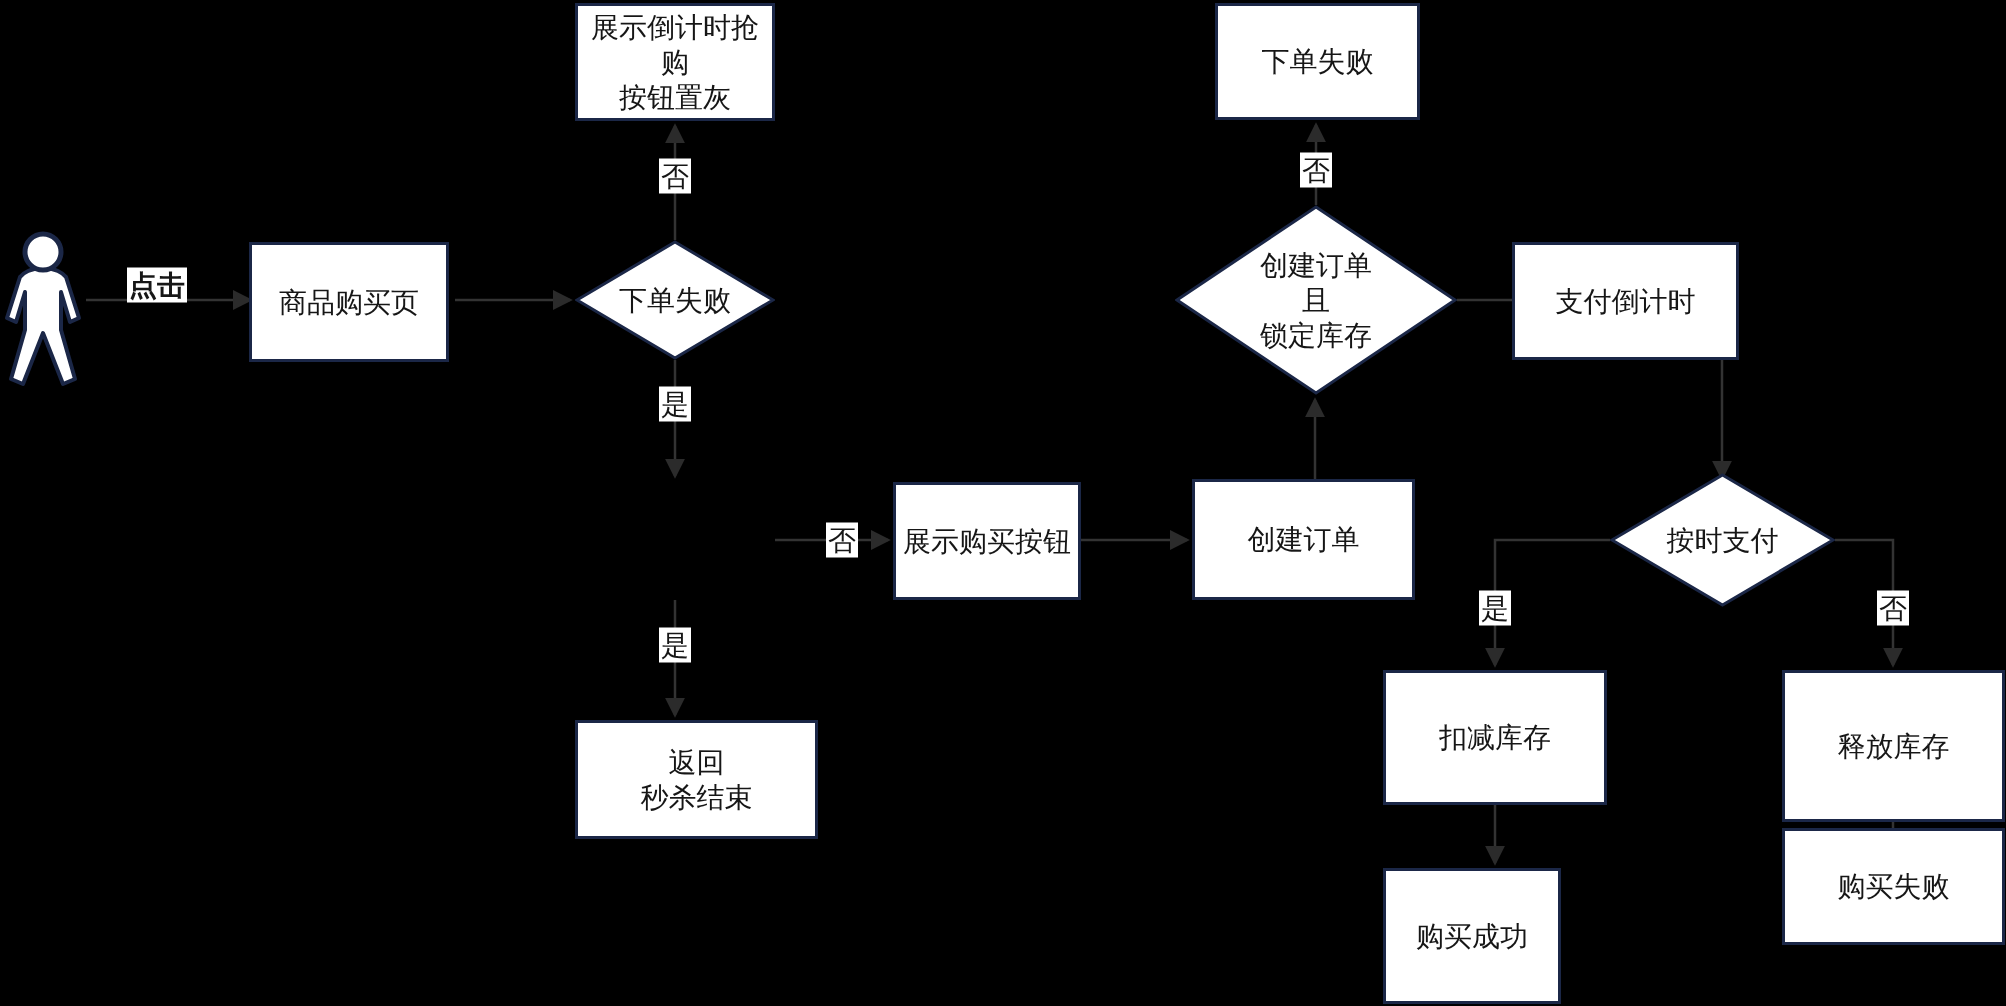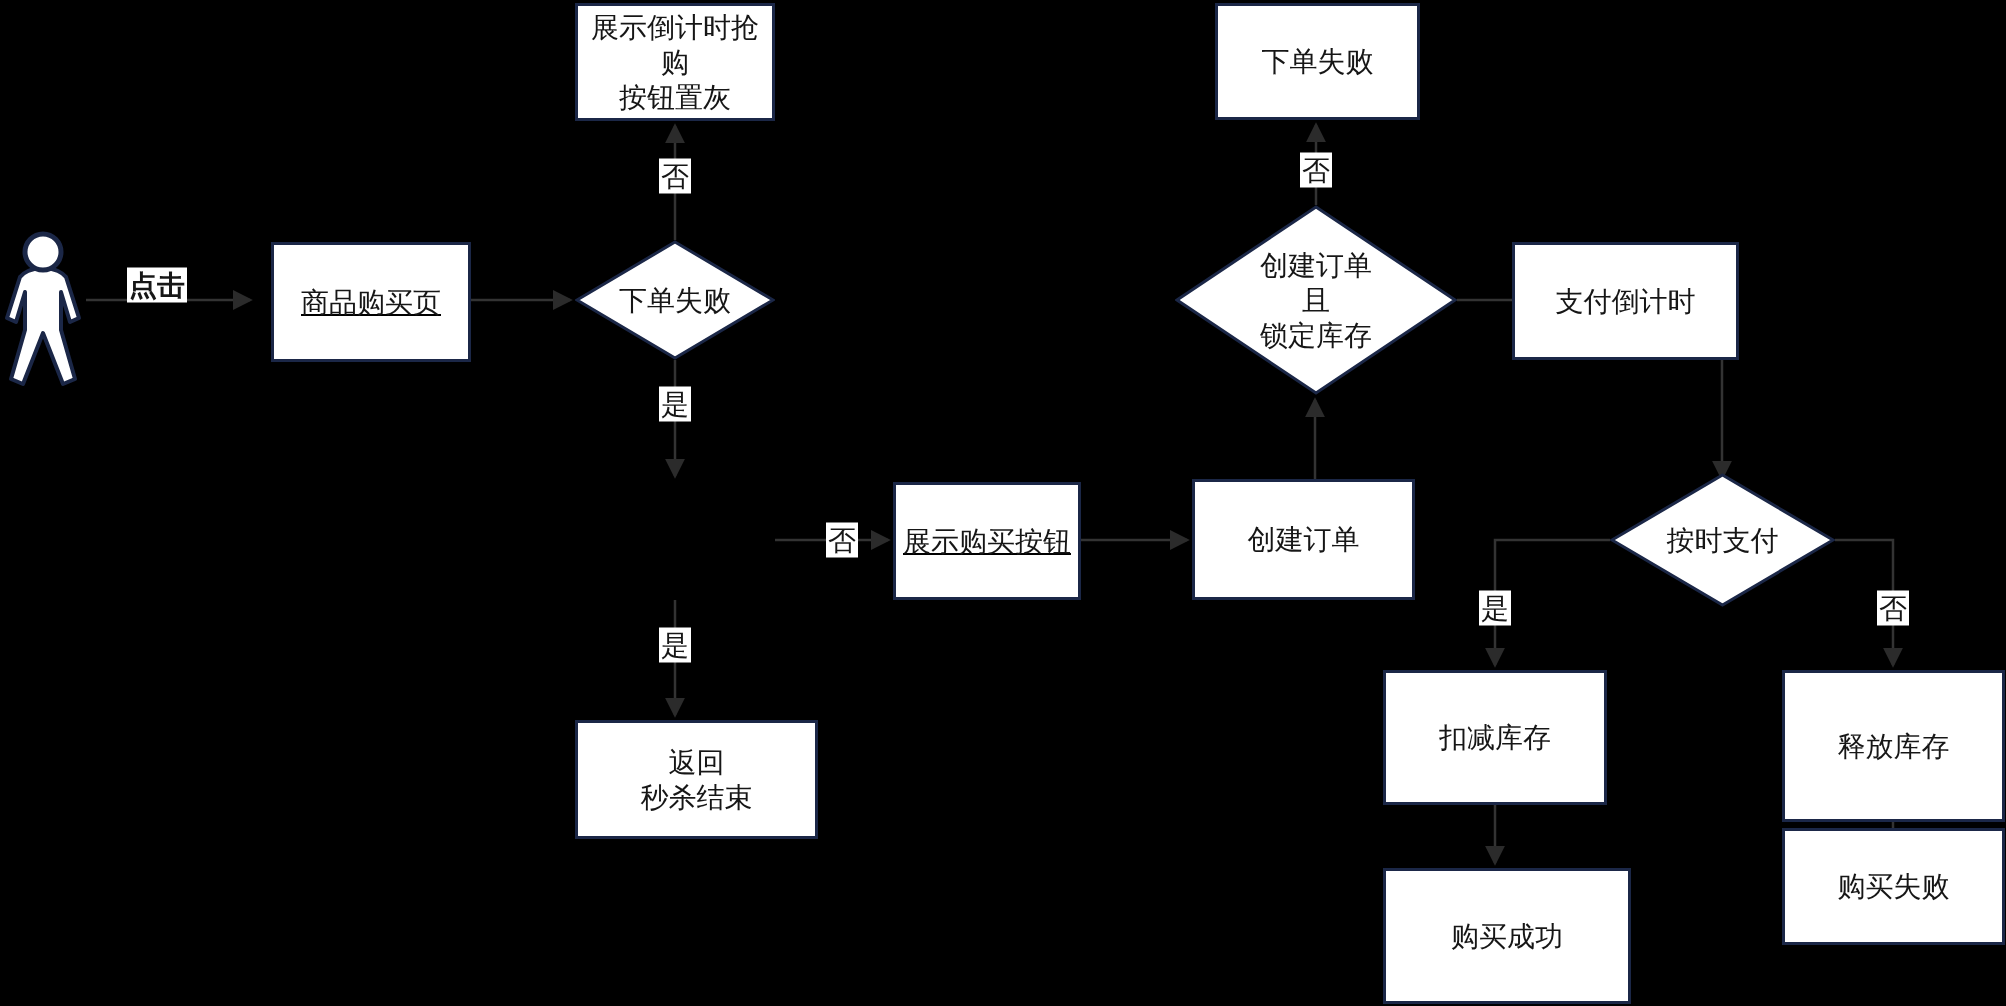--- a/index.html
+++ b/index.html
@@ -56,38 +56,38 @@
     <div class="edge-label" style="left: 675px; top: 645px;">是</div>
     <div class="edge-label" style="left: 1316px; top: 170px;">否</div>
     <div class="edge-label" style="left: 1495px; top: 608px;">是</div>
     <div class="edge-label" style="left: 1893px; top: 608px;">否</div>
     <div class="node actor" style="left: 2px; top: 230px; width: 82px; height: 158px;">
       <svg width="82" height="158" viewBox="0 0 82 158">
         <path d="M41 38 C29 38 21 43 18 47 L5 88 L14 92 L23 62 L23 100 L9 149 L21 154 L41 103 L61 154 L73 149 L59 100 L59 62 L68 92 L77 88 L64 47 C61 43 53 38 41 38 Z" fill="#ffffff" stroke="#1b2747" stroke-width="4" stroke-linejoin="round"></path>
         <circle cx="41" cy="22" r="18" fill="#ffffff" stroke="#1b2747" stroke-width="5"></circle>
       </svg>
     </div>
-    <div class="node process" style="left: 271px; top: 242px; width: 200px; height: 120px; text-decoration: underline;">
+    <div class="node process" style="left: 249px; top: 242px; width: 200px; height: 120px;">
       <span class="node-label">商品购买页</span>
     </div>
     <div class="node process" style="left: 575px; top: 3px; width: 200px; height: 118px;">
       <span class="node-label">展示倒计时抢购
 按钮置灰</span>
     </div>
     <div class="node decision" style="left: 575px; top: 240px; width: 200px; height: 120px;">
       <svg width="200" height="120" viewBox="0 0 200 120">
         <polygon points="100,2 198,60 100,118 2,60" fill="#ffffff" stroke="#1b2747" stroke-width="3" stroke-linejoin="miter"></polygon>
       </svg>
       <span class="node-label">下单失败</span>
     </div>
     <div class="node process" style="left: 575px; top: 720px; width: 243px; height: 119px;">
       <span class="node-label">返回
 秒杀结束</span>
     </div>
-    <div class="node process" style="left: 893px; top: 482px; width: 188px; height: 118px; text-decoration: underline;">
+    <div class="node process" style="left: 893px; top: 482px; width: 188px; height: 118px;">
       <span class="node-label">展示购买按钮</span>
     </div>
     <div class="node process" style="left: 1192px; top: 479px; width: 223px; height: 121px;">
       <span class="node-label">创建订单</span>
     </div>
     <div class="node decision" style="left: 1175px; top: 205px; width: 282px; height: 190px;">
       <svg width="282" height="190" viewBox="0 0 282 190">
         <polygon points="141,2 280,95 141,188 2,95" fill="#ffffff" stroke="#1b2747" stroke-width="3" stroke-linejoin="miter"></polygon>
       </svg>
       <span class="node-label">创建订单
@@ -105,19 +105,19 @@
         <polygon points="112.5,2 223,67 112.5,132 2,67" fill="#ffffff" stroke="#1b2747" stroke-width="3" stroke-linejoin="miter"></polygon>
       </svg>
       <span class="node-label">按时支付</span>
     </div>
     <div class="node process" style="left: 1383px; top: 670px; width: 224px; height: 135px;">
       <span class="node-label">扣减库存</span>
     </div>
     <div class="node process" style="left: 1782px; top: 670px; width: 223px; height: 152px;">
       <span class="node-label">释放库存</span>
     </div>
-    <div class="node process" style="left: 1383px; top: 868px; width: 248px; height: 136px;">
+    <div class="node process" style="left: 1383px; top: 868px; width: 178px; height: 136px;">
       <span class="node-label">购买成功</span>
     </div>
     <div class="node process" style="left: 1782px; top: 828px; width: 223px; height: 117px;">
       <span class="node-label">购买失败</span>
     </div>
   </div>
 
 </body></html>

